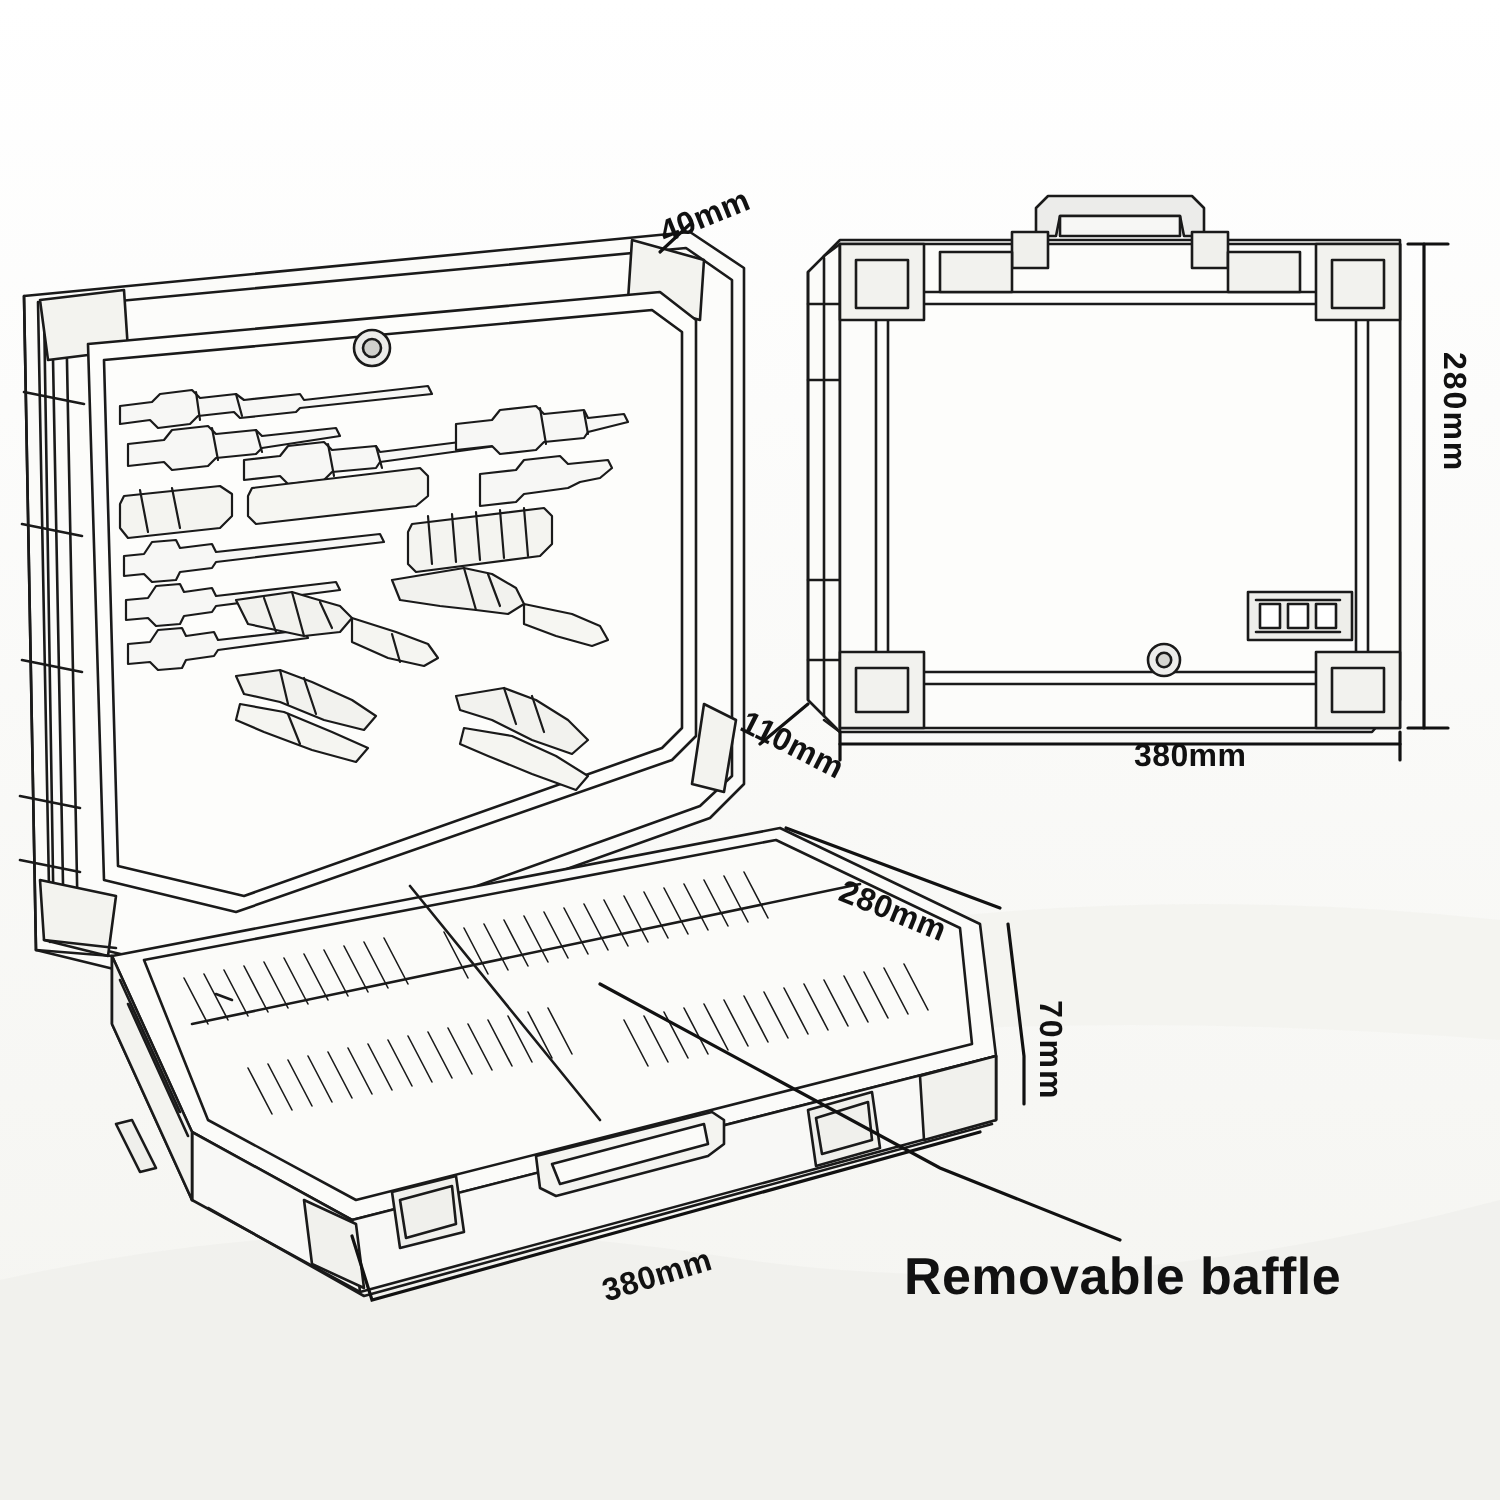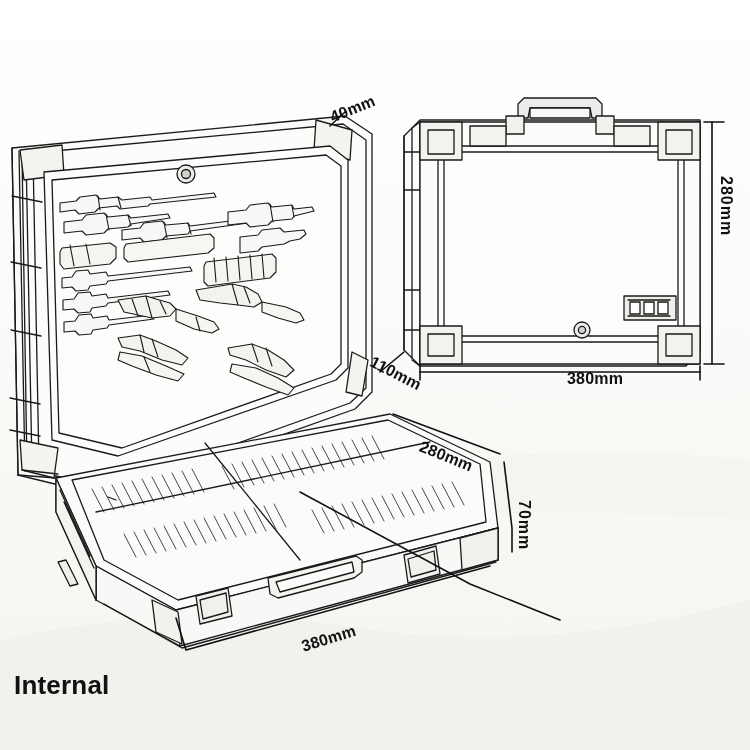--- a/index.html
+++ b/index.html
@@ -230,16 +230,16 @@
   <div class="lbl dim-v" style="left:516px; top:500px;">70mm</div>
 
   <div class="lbl dim rot-n17" style="left:302px; top:639px;">380mm</div>
 
   <div class="lbl dim-v" style="left:718px; top:176px;">280mm</div>
 
   <div class="lbl dim rot-p27" style="left:371px; top:353px;">110mm</div>
 
   <div class="lbl dim" style="left:567px; top:371px;">380mm</div>
 
-
-  <div class="lbl big" style="left:14px; top:672px;">Internal</div>
+  <div class="lbl big" style="left:452px; top:625px;">Removable baffle</div>
+
 
 </div>
 
 </body></html>

